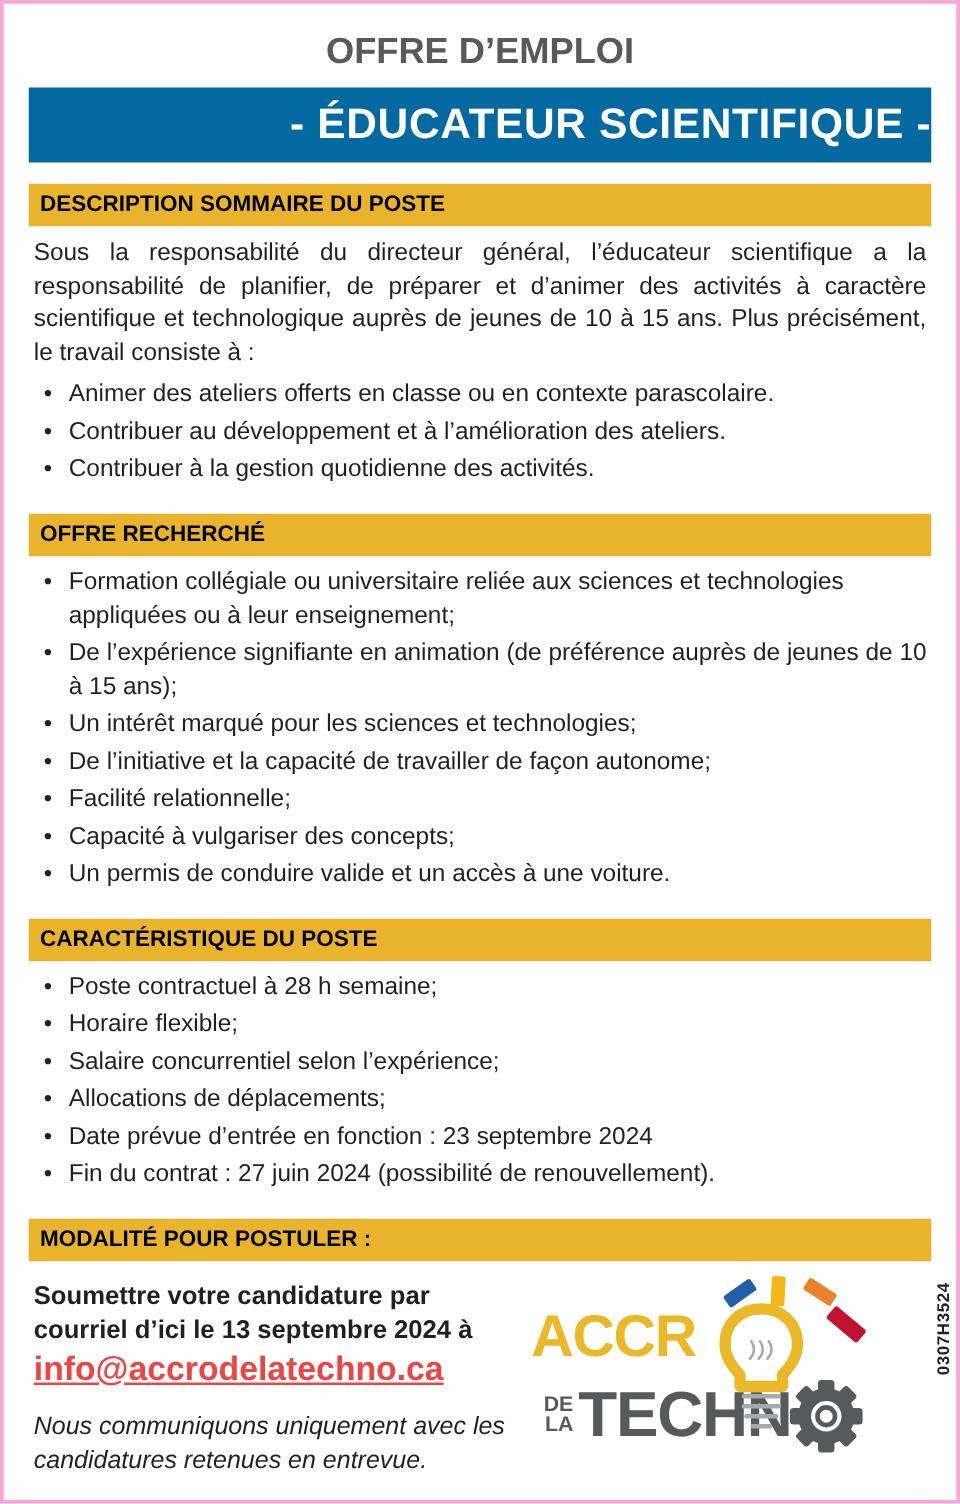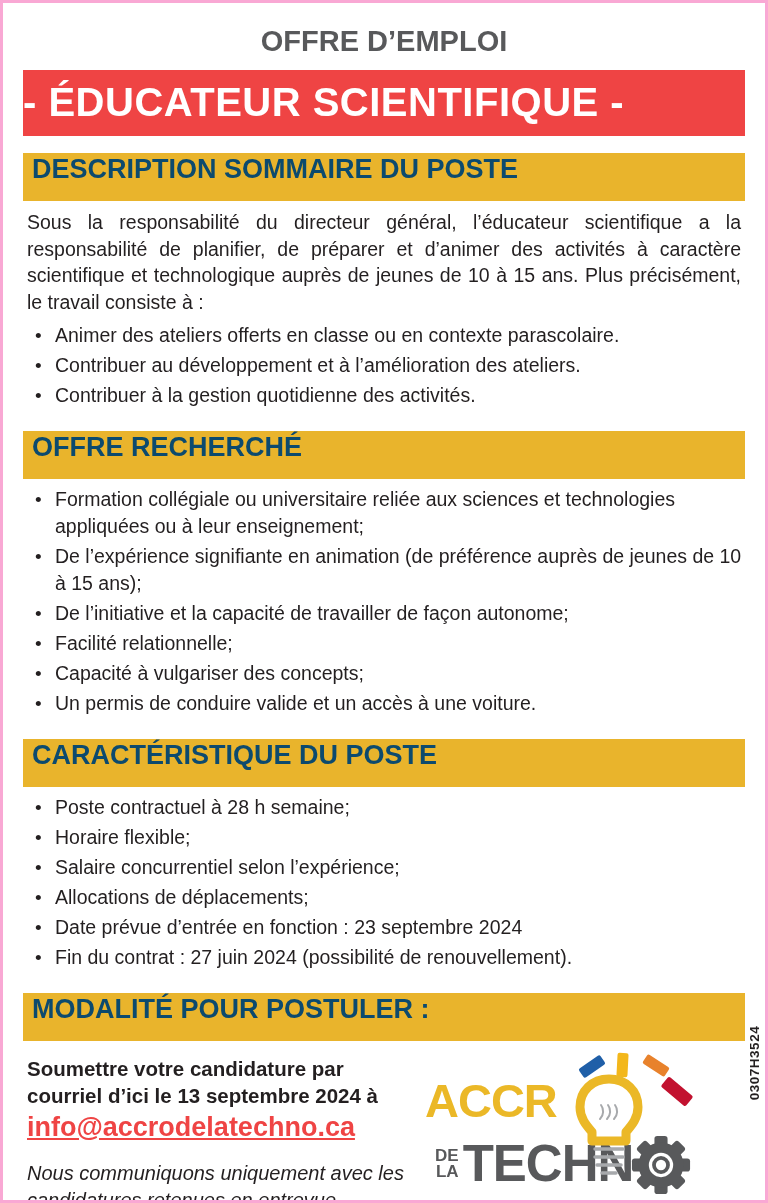--- a/index.html
+++ b/index.html
@@ -17,34 +17,34 @@
 
   .page-title {
     margin:22px 0 0;
     text-align:center;
     font-size:29px; font-weight:800;
     color:#58595B; letter-spacing:0;
   }
 
   .job-banner {
     margin-top:12px;
-    background:#ef4444;
+    background:#0369a1;
     color:#ffffff;
-    text-align:left;
-    font-size:40px; font-weight:800;
+    text-align:right;
+    font-size:34px; font-weight:800;
     padding:10px 0 11px;
     letter-spacing:0.5px;
   }
 
   .bar {
     margin-top:22px;
     background:#E9B42C;
-    color:#0c4a6e;
-    font-size:27px; font-weight:800;
-    padding:4px 9px 19px;
+    color:#000000;
+    font-size:18px; font-weight:800;
+    padding:4px 9px 5px;
     line-height:25px;
   }
   .bar.first { margin-top:17px; }
 
   .intro {
     margin:8px 4px 6px;
     text-align:justify;
     font-size:19.5px; line-height:26.5px;
   }
 
@@ -128,20 +128,21 @@
           <li>Contribuer au développement et à l’amélioration des ateliers.</li>
           <li>Contribuer à la gestion quotidienne des activités.</li>
         </ul>
     </section>
 
     <section>
       <div class="bar">OFFRE RECHERCHÉ</div>
       <ul class="bullets">
           <li>Formation collégiale ou universitaire reliée aux sciences et technologies appliquées ou à leur enseignement;</li>
           <li>De l’expérience signifiante en animation (de préférence auprès de jeunes de 10 à 15 ans);</li>
+          <li>Un intérêt marqué pour les sciences et technologies;</li>
           <li>De l’initiative et la capacité de travailler de façon autonome;</li>
           <li>Facilité relationnelle;</li>
           <li>Capacité à vulgariser des concepts;</li>
           <li>Un permis de conduire valide et un accès à une voiture.</li>
         </ul>
     </section>
 
     <section>
       <div class="bar">CARACTÉRISTIQUE DU POSTE</div>
       <ul class="bullets">

